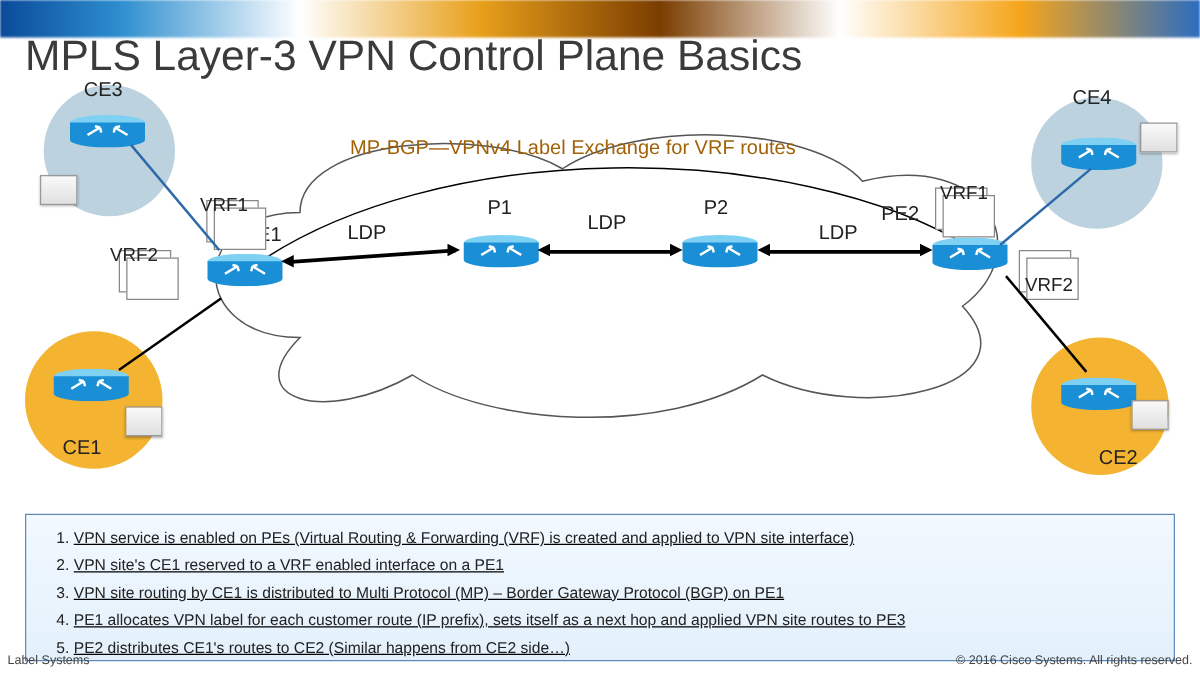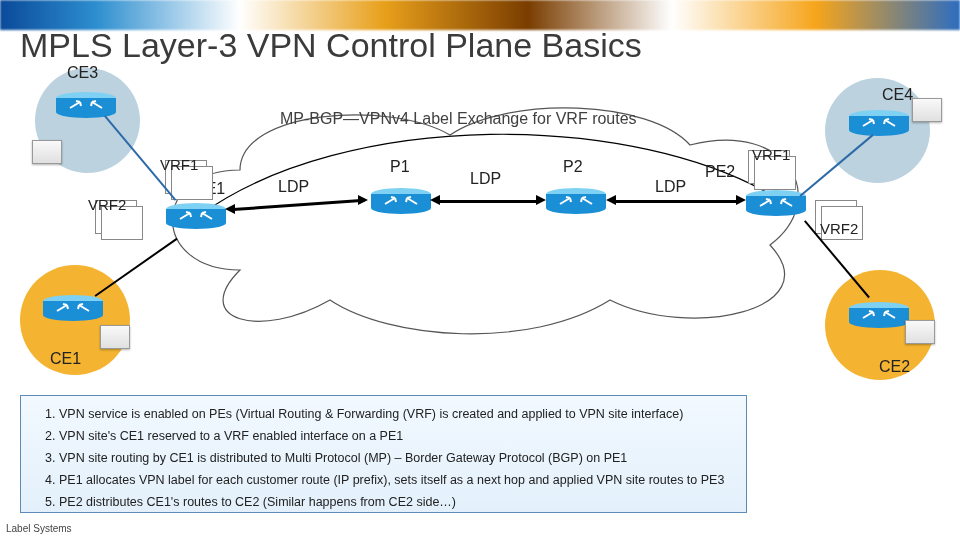--- a/index.html
+++ b/index.html
@@ -9,34 +9,34 @@
     background: linear-gradient(90deg, #0a4a9a 0%, #2d8ecf 10%, #fff 25%, #e8a01b 40%, #7a3d00 55%, #fff 70%, #f6a51b 85%, #2d6dc0 100%);
     filter: blur(1px); }
   .title { position: absolute; top: 26px; left: 20px; font-size: 34px; color: #3b3b3b; font-weight: 400; }
   .diagram { position: absolute; top: 70px; left: 0; width: 960px; height: 300px; }
   .cloud { position: absolute; }
   .cloud svg { overflow: visible; }
   .circle-bg { position: absolute; border-radius: 50%; }
   .router { position: absolute; width: 62px; height: 26px; }
   .router svg { width: 62px; height: 26px; }
   .lbl { position: absolute; font-size: 16px; color: #222; white-space: nowrap; }
-  .mpbgp { position: absolute; font-size: 16px; color: #404040; white-space: nowrap; text-align: center; }
+  .mpbgp { position: absolute; font-size: 16px; color: #a16207; white-space: nowrap; text-align: center; }
   .thumb { position: absolute; width: 30px; height: 24px; background: linear-gradient(#f9f9f9,#e0e0e0); border: 1px solid #999; box-shadow: 0 1px 2px rgba(0,0,0,.3); }
   .vrf { position: absolute; width: 50px; height: 40px; }
   .vrf::before, .vrf::after { content: ""; position: absolute; width: 40px; height: 32px; background: #fff; border: 1px solid #888; }
   .vrf::before { left: 0; top: 0; }
   .vrf::after  { left: 6px; top: 6px; }
   .vrf-label { position: absolute; font-size: 15px; color: #222; }
   .line { position: absolute; background: #000; height: 3px; transform-origin: left center; }
   .thinline { position: absolute; background: #000; height: 1.5px; transform-origin: left center; }
   .arrowhead { position: absolute; width: 0; height: 0; border-top: 5px solid transparent; border-bottom: 5px solid transparent; }
   .ah-left  { border-right: 10px solid #000; }
   .ah-right { border-left: 10px solid #000; }
-  .notes-box { position: absolute; left: 20px; top: 395px; width: 727px; height: 118px;
-    background: linear-gradient(#f2f9ff, #e3f0fb); border: 1px solid #5e8ab8; padding: 10px 18px; }
+  .notes-box { position: absolute; left: 20px; top: 411px; width: 920px; height: 118px;
+    background: linear-gradient(#f2f9ff, #e3f0fb); border: 1px solid #5e8ab8; padding: 10px 18px; text-decoration: underline; }
   .notes-box ol { list-style: decimal; padding-left: 20px; }
   .notes-box li { font-size: 12.5px; color: #222; margin-bottom: 5px; line-height: 1.35; }
   .footer-left  { position: absolute; bottom: 6px; left: 6px;  font-size: 10px; color: #444; }
   .footer-right { position: absolute; bottom: 6px; right: 6px; font-size: 10px; color: #444; }
   .mp-arc { position: absolute; }
 </style>
 </head>
 <body>
 
 <div class="slide">
@@ -81,21 +81,21 @@
           <ellipse cx="31" cy="6" rx="30" ry="6" fill="#7fd1f3"></ellipse>
           <rect x="1" y="6" width="60" height="14" fill="#1b8fd6"></rect>
           <ellipse cx="31" cy="20" rx="30" ry="6" fill="#1b8fd6"></ellipse>
           <g stroke="#fff" stroke-width="2" fill="none">
             <path d="M15 16 l10 -6"></path>
             <path d="M25 10 l-4 -1 M25 10 l1 4"></path>
             <path d="M47 16 l-10 -6"></path>
             <path d="M37 10 l4 -1 M37 10 l-1 4"></path>
           </g>
         </svg></div>
-    <div class="lbl" style="left:858px; top:16px;margin-left:24px;">CE4</div>
+    <div class="lbl" style="left:858px; top:0;">CE4</div>
     <div class="thumb" style="left:912px; top:28px;"></div>
 
     <div class="circle-bg" style="left:20px; top:195px; width:110px; height:110px; background:#f4b431;"></div>
     <div class="router" style="left:42px; top:225px;"><svg viewBox="0 0 62 26">
           <ellipse cx="31" cy="6" rx="30" ry="6" fill="#7fd1f3"></ellipse>
           <rect x="1" y="6" width="60" height="14" fill="#1b8fd6"></rect>
           <ellipse cx="31" cy="20" rx="30" ry="6" fill="#1b8fd6"></ellipse>
           <g stroke="#fff" stroke-width="2" fill="none">
             <path d="M15 16 l10 -6"></path>
             <path d="M25 10 l-4 -1 M25 10 l1 4"></path>
@@ -209,13 +209,14 @@
     <ol>
       <li>VPN service is enabled on PEs (Virtual Routing &amp; Forwarding (VRF) is created and applied to VPN site interface)</li>
       <li>VPN site's CE1 reserved to a VRF enabled interface on a PE1</li>
       <li>VPN site routing by CE1  is distributed to Multi Protocol (MP) – Border Gateway Protocol (BGP) on PE1</li>
       <li>PE1 allocates VPN label for each customer route (IP prefix), sets itself as a next hop and applied VPN site routes to PE3</li>
       <li>PE2 distributes CE1's routes to CE2 (Similar happens from CE2 side…)</li>
     </ol>
   </div>
 
   <div class="footer-left">Label Systems</div>
+  <div class="footer-right">© 2016 Cisco Systems. All rights reserved.</div>
 </div>
 
 </body></html>

